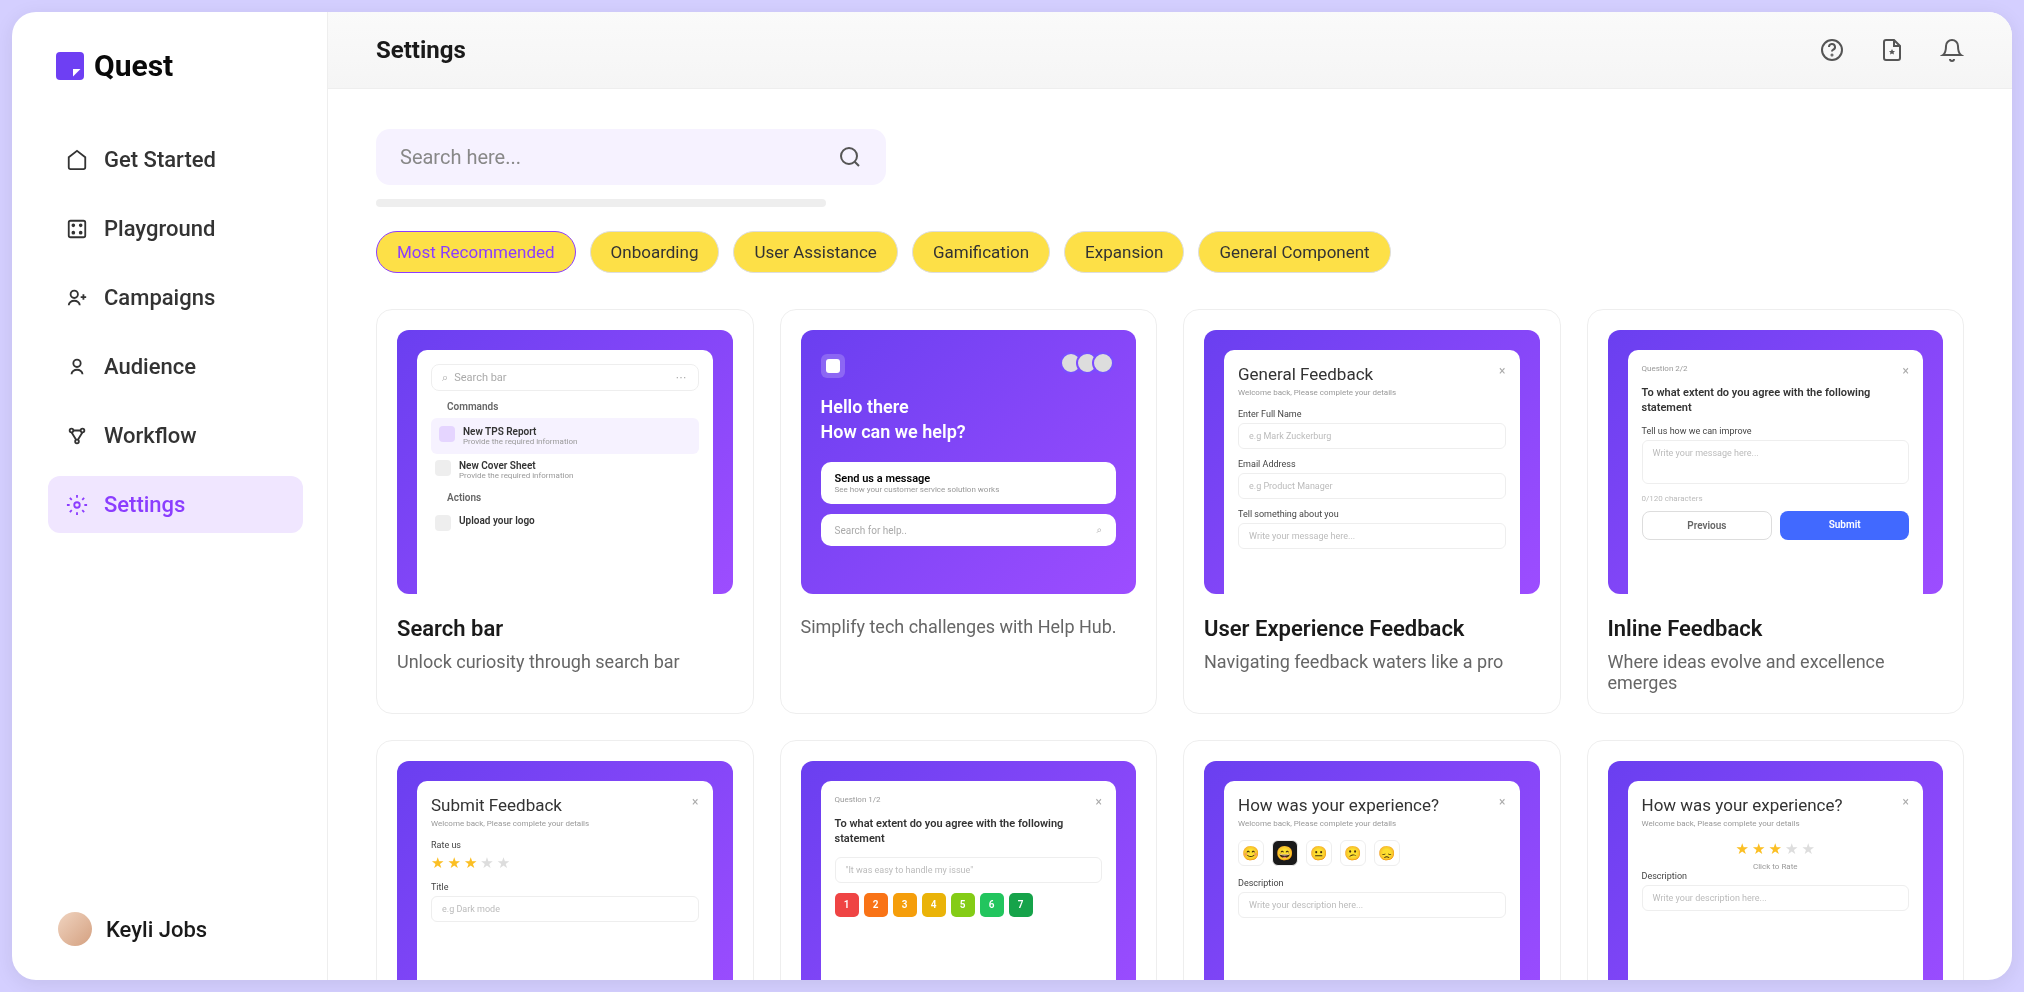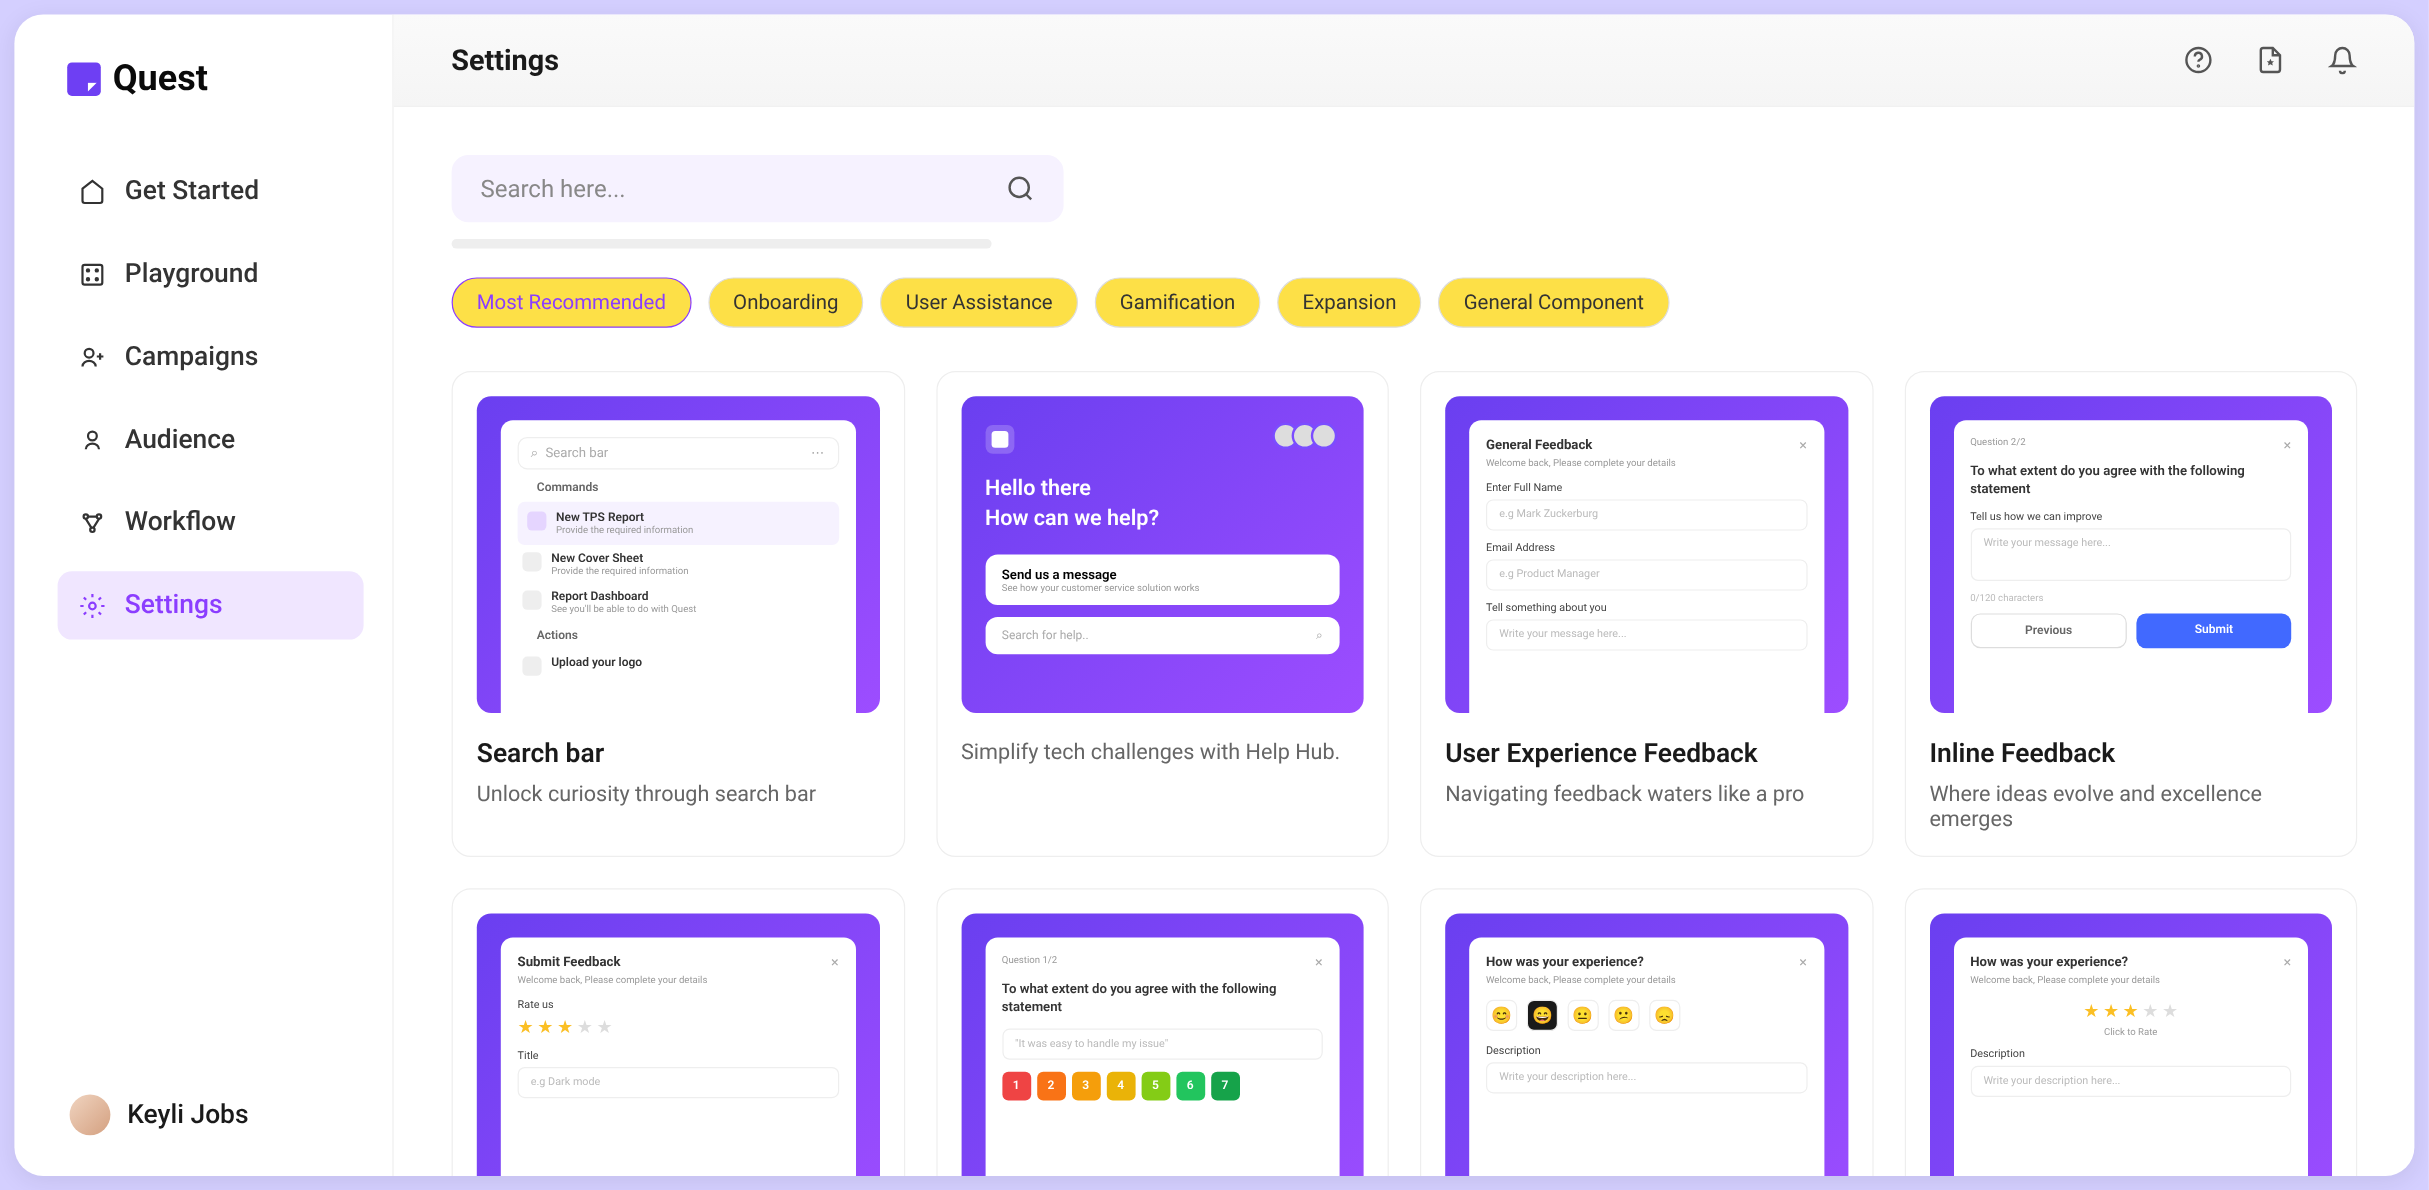--- a/index.html
+++ b/index.html
@@ -52,35 +52,35 @@
 .preview-help{padding:24px 20px 12px}
 .help-logo{width:24px;height:24px;background:rgba(255,255,255,.2);border-radius:6px;margin-bottom:16px;display:flex;align-items:center;justify-content:center}
 .help-logo:before{content:"";width:14px;height:14px;background:#fff;border-radius:3px}
 .help-avatars{position:absolute;top:22px;right:22px;display:flex}
 .help-avatars span{width:22px;height:22px;border-radius:50%;background:#ddd;border:2px solid #7b4dff;margin-left:-6px}
 .help-text{color:#fff;font-size:18px;font-weight:600;line-height:1.4;margin-bottom:18px}
 .help-card{background:#fff;border-radius:10px;padding:10px 14px;margin-bottom:10px}
 .help-card-t{font-size:11px;font-weight:600}
 .help-card-s{font-size:8px;color:#999}
 .help-search{background:#fff;border-radius:10px;padding:10px 14px;display:flex;align-items:center;justify-content:space-between;font-size:10px;color:#aaa}
-.mform-title{font-size:11px;font-weight:700;margin-bottom:4px}
+.mform-title{font-size:17px;font-weight:400;margin-bottom:4px}
 .mform-sub{font-size:8px;color:#999;margin-bottom:12px}
 .mform-close{position:absolute;top:14px;right:14px;color:#aaa;font-size:12px}
 .mform-label{font-size:9px;color:#444;margin-bottom:4px}
 .mform-input{border:1px solid #eee;border-radius:6px;padding:7px 10px;font-size:9px;color:#bbb;margin-bottom:10px}
 .mform-q{font-size:11px;font-weight:600;margin-bottom:10px;line-height:1.4}
 .mform-btns{display:flex;gap:8px;margin-top:6px}
 .mform-btn{flex:1;padding:8px;border-radius:8px;font-size:10px;text-align:center;font-weight:600}
 .mform-btn.prev{border:1px solid #ddd;color:#666}
 .mform-btn.next{background:#4169ff;color:#fff}
 .mform-chars{font-size:8px;color:#bbb;margin-bottom:8px}
 .stars{display:flex;gap:3px;margin-bottom:10px}
 .star{color:#fbbf24;font-size:15px}
 .star.empty{color:#ddd}
-.star-label{font-size:8px;color:#999;text-align:center;margin-top:-6px;margin-bottom:10px}
+.star-label{font-size:8px;color:#999;text-align:center;margin-top:-6px;}
 .emojis{display:flex;gap:8px;margin-bottom:12px}
 .emoji{width:26px;height:26px;border-radius:6px;display:flex;align-items:center;justify-content:center;font-size:14px;border:1px solid #eee}
 .emoji.active{background:#1a1a1a}
 .num-row{display:flex;gap:5px}
 .num{width:24px;height:24px;border-radius:5px;display:flex;align-items:center;justify-content:center;font-size:10px;color:#fff;font-weight:600}
 .mock.relative{position:relative}
 </style>
 </head>
 <body>
 
@@ -217,27 +217,20 @@
                     <div class="m-item-sub">Provide the required information</div>
                   </div>
                 </div>
               <div class="m-item">
                   <div class="m-icon"></div>
                   <div>
                     <div class="m-item-title">New Cover Sheet</div>
                     <div class="m-item-sub">Provide the required information</div>
                   </div>
                 </div>
-              <div class="m-item">
-                  <div class="m-icon"></div>
-                  <div>
-                    <div class="m-item-title">Report Dashboard</div>
-                    <div class="m-item-sub">See you'll be able to do with Quest</div>
-                  </div>
-                </div>
               <div class="m-label">Actions</div>
               <div class="m-item">
                   <div class="m-icon"></div>
                   <div>
                     <div class="m-item-title">Upload your logo</div>
                   </div>
                 </div>
             </div>
           </div>
           <div class="card-title">Search bar</div>

